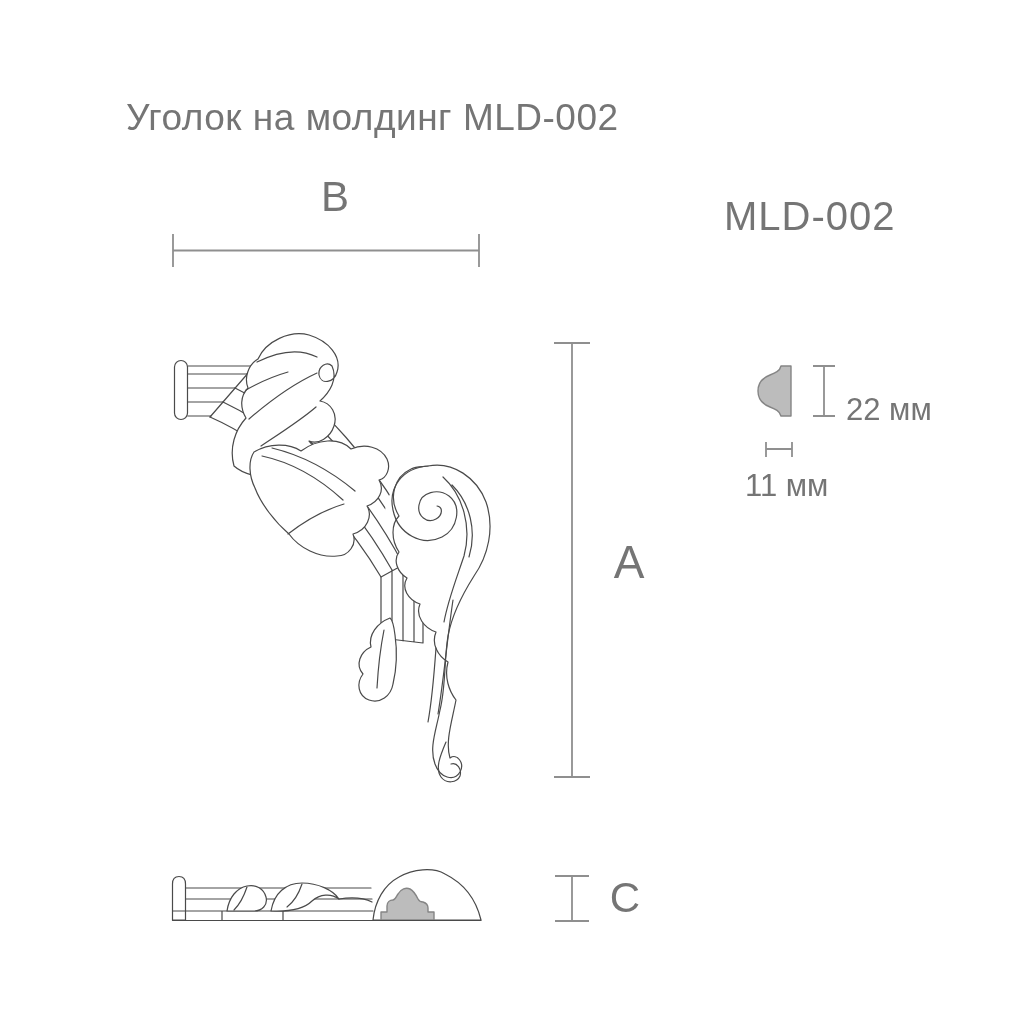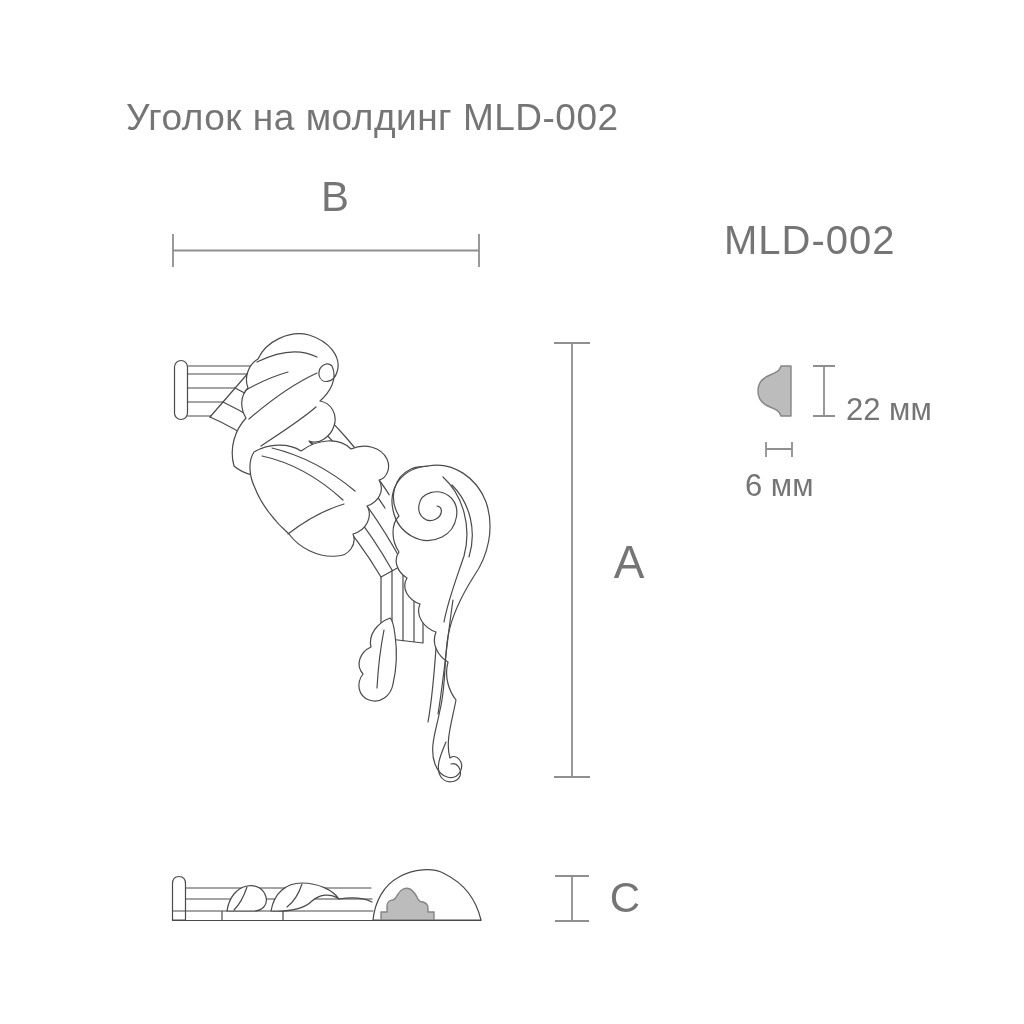--- a/index.html
+++ b/index.html
@@ -10,21 +10,21 @@
     position:relative;width:1024px;height:1024px;background:var(--bg);
     font-family:"Liberation Sans", sans-serif;color:var(--text);overflow:hidden;
   }
   .art-svg{position:absolute;left:0;top:0;width:1024px;height:1024px;}
   .art{stroke:var(--art);fill:none;stroke-width:1.2;stroke-linecap:round;stroke-linejoin:round;}
   .artfill{stroke:var(--art);fill:#ffffff;stroke-width:1.2;stroke-linecap:round;stroke-linejoin:round;}
   .dim{stroke:var(--dim);fill:none;stroke-width:1.8;stroke-linecap:butt;}
   .grayfill{fill:var(--pfill);stroke:#858585;stroke-width:1.4;stroke-linejoin:round;}
   .label{position:absolute;white-space:nowrap;color:var(--text);line-height:1;}
   .title{left:126px;top:99px;font-size:37px;letter-spacing:0.5px;}
-  .product-code{left:724px;top:220px;font-size:40px;letter-spacing:1px;}
+  .product-code{left:724px;top:196px;font-size:40px;letter-spacing:1px;}
   .dim-b{left:335px;top:176px;font-size:42px;transform:translateX(-50%);}
   .dim-a{left:629px;top:539px;font-size:46px;transform:translateX(-50%);}
   .dim-c{left:625px;top:877px;font-size:42px;transform:translateX(-50%);}
   .mm-h{left:846px;top:394px;font-size:31px;}
   .mm-w{left:745px;top:470px;font-size:31px;}
 </style>
 </head>
 <body>
 
 <div class="canvas">
@@ -93,15 +93,15 @@
       <path class="dim" d="M766,449 H792 M766,442 V457 M792,442 V457"></path>
     </g>
   </svg>
 
   <div class="label title">Уголок на молдинг MLD-002</div>
   <div class="label product-code">MLD-002</div>
   <div class="label dim-b">B</div>
   <div class="label dim-a">A</div>
   <div class="label dim-c">C</div>
   <div class="label mm-h">22 мм</div>
-  <div class="label mm-w">6 мм</div>
+  <div class="label mm-w">11 мм</div>
 
 </div>
 
 </body></html>

